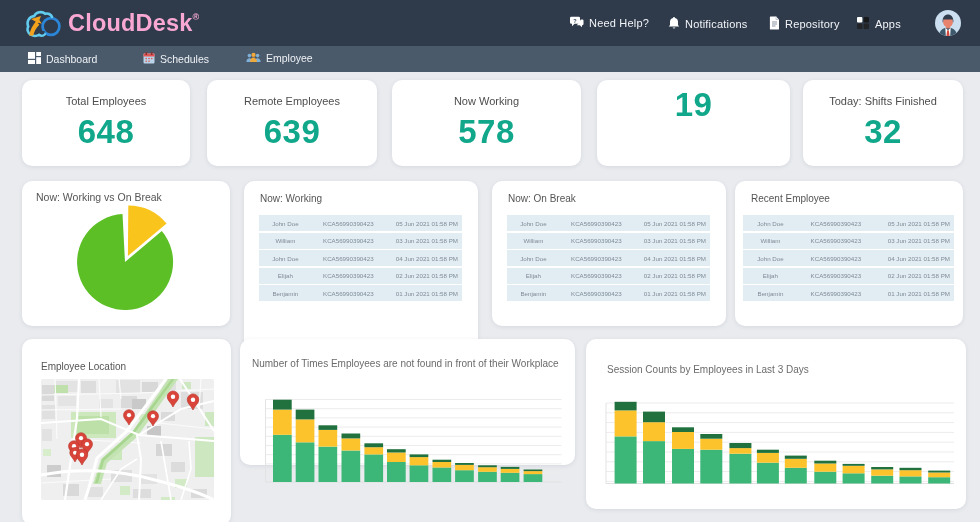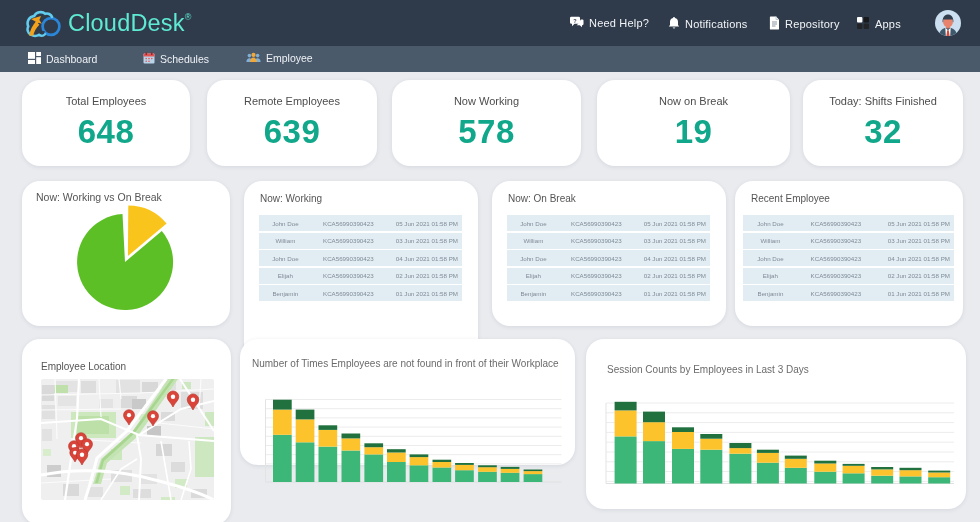--- a/index.html
+++ b/index.html
@@ -1,25 +1,25 @@
 <!DOCTYPE html>
 <html><head><meta charset="utf-8">
 <style>
 * { margin:0; padding:0; box-sizing:border-box; }
 html,body { width:980px; height:522px; }
 body { font-family:"Liberation Sans", sans-serif; background:#e9ebef; position:relative; overflow:hidden; }
 .topbar { position:absolute; left:0; top:0; width:980px; height:46px; background:#2f3b4b; }
-.brand { position:absolute; left:68px; top:9.5px; font-size:23.5px; font-weight:400; color:#5eead4; letter-spacing:0.2px; }
+.brand { position:absolute; left:68px; top:9.5px; font-size:23.5px; font-weight:700; color:#f9a8d4; letter-spacing:0.2px; }
 .brand sup { font-size:9px; vertical-align:11px; }
 .hitem { position:absolute; top:16px; font-size:11px; letter-spacing:0.2px; color:#f2f4f7; font-weight:500; white-space:nowrap; }
 .hitem svg { margin-right:5px; }
 .navbar { position:absolute; left:0; top:46px; width:980px; height:26px; background:#4b5a6b; }
 .nitem { position:absolute; top:6px; font-size:10.5px; color:#eef2f5; white-space:nowrap;text-align:center; }
 .nitem svg { margin-right:5px; }
-.card { position:absolute; background:#fff; border-radius:18px; box-shadow:0 1px 4px rgba(40,50,70,0.10); }
+.card { position:absolute; background:#fff; border-radius:10px; box-shadow:0 1px 4px rgba(40,50,70,0.10); }
 .stat { top:80px; height:86px; text-align:center; }
 .stitle { margin-top:15px; font-size:11px; color:#4d4d4d; }
 .snum { margin-top:6px; font-size:33px; font-weight:700; color:#10a78b; letter-spacing:0.5px; }
 .ctitle { font-size:10.5px; color:#555; }
 
 .trow { display:flex; align-items:center; height:16px; margin-bottom:1.5px; background:#e2edf3; font-size:6.2px; color:#7f8b96; }
 .c1 { width:26%; text-align:center; }
 .c2 { width:36%; text-align:center; }
 .c3 { flex:1; text-align:right; padding-right:4px; }
 .btitle { position:absolute; font-size:10px; color:#6b6b6b; white-space:nowrap; }
@@ -105,21 +105,20 @@
   </div>
 <div class="card stat" style="left:207px;width:170px">
 <div class="stitle">Remote Employees</div>
     <div class="snum">639</div>
   </div>
 <div class="card stat" style="left:392px;width:189px">
 <div class="stitle">Now Working</div>
     <div class="snum">578</div>
   </div>
 <div class="card stat" style="left:597px;width:193px">
-<div class="stitle">Now on Break</div>
     <div class="snum">19</div>
   </div>
 <div class="card stat" style="left:803px;width:160px">
 <div class="stitle">Today: Shifts Finished</div>
     <div class="snum">32</div>
   </div>
 
 <div class="card" style="left:22px;top:181px;width:208px;height:145px">
 <div class="ctitle" style="margin:9.5px 0 0 14px">Now: Working vs On Break</div>
 <svg width="208" height="145" viewBox="0 0 208 145" style="position:absolute;left:0;top:0">

